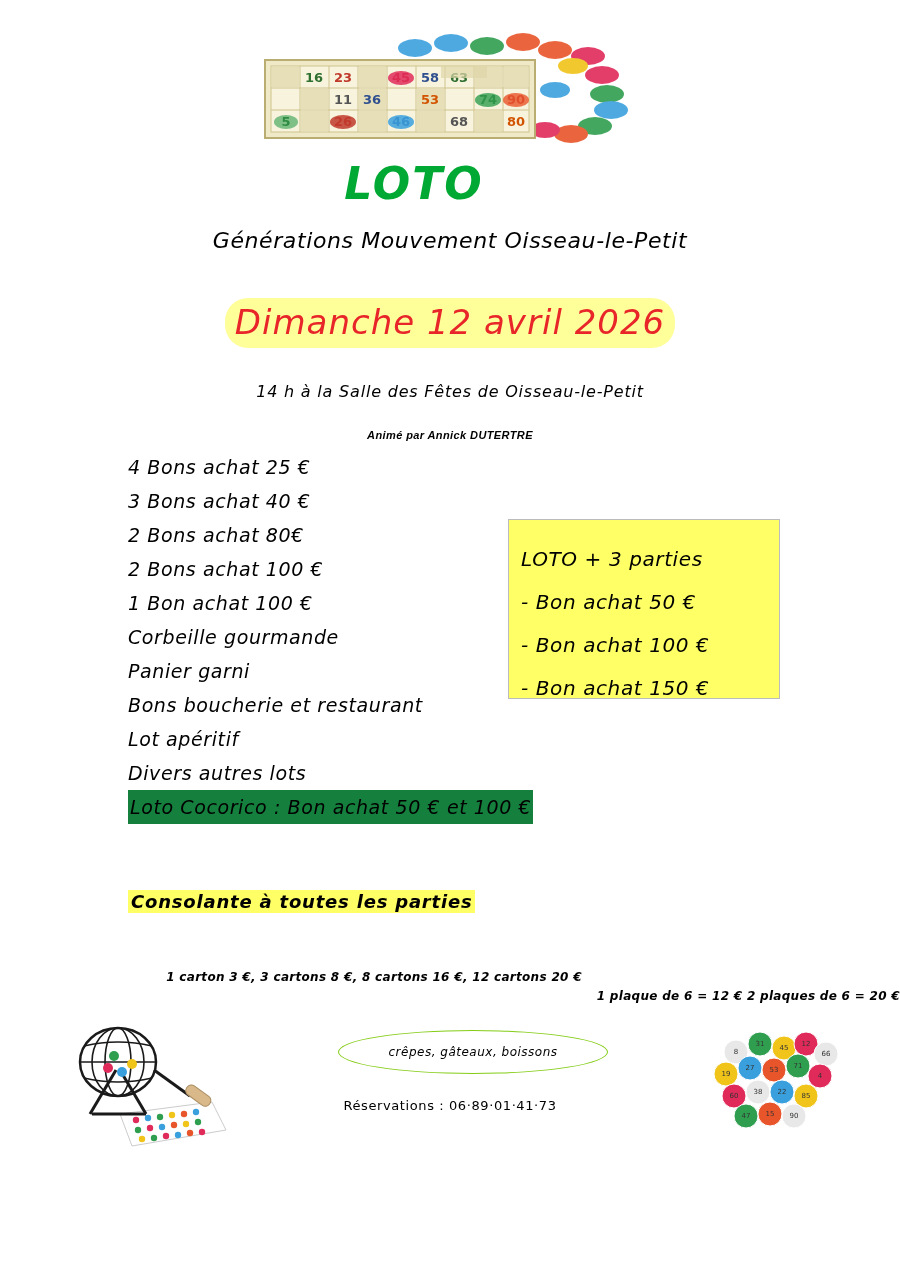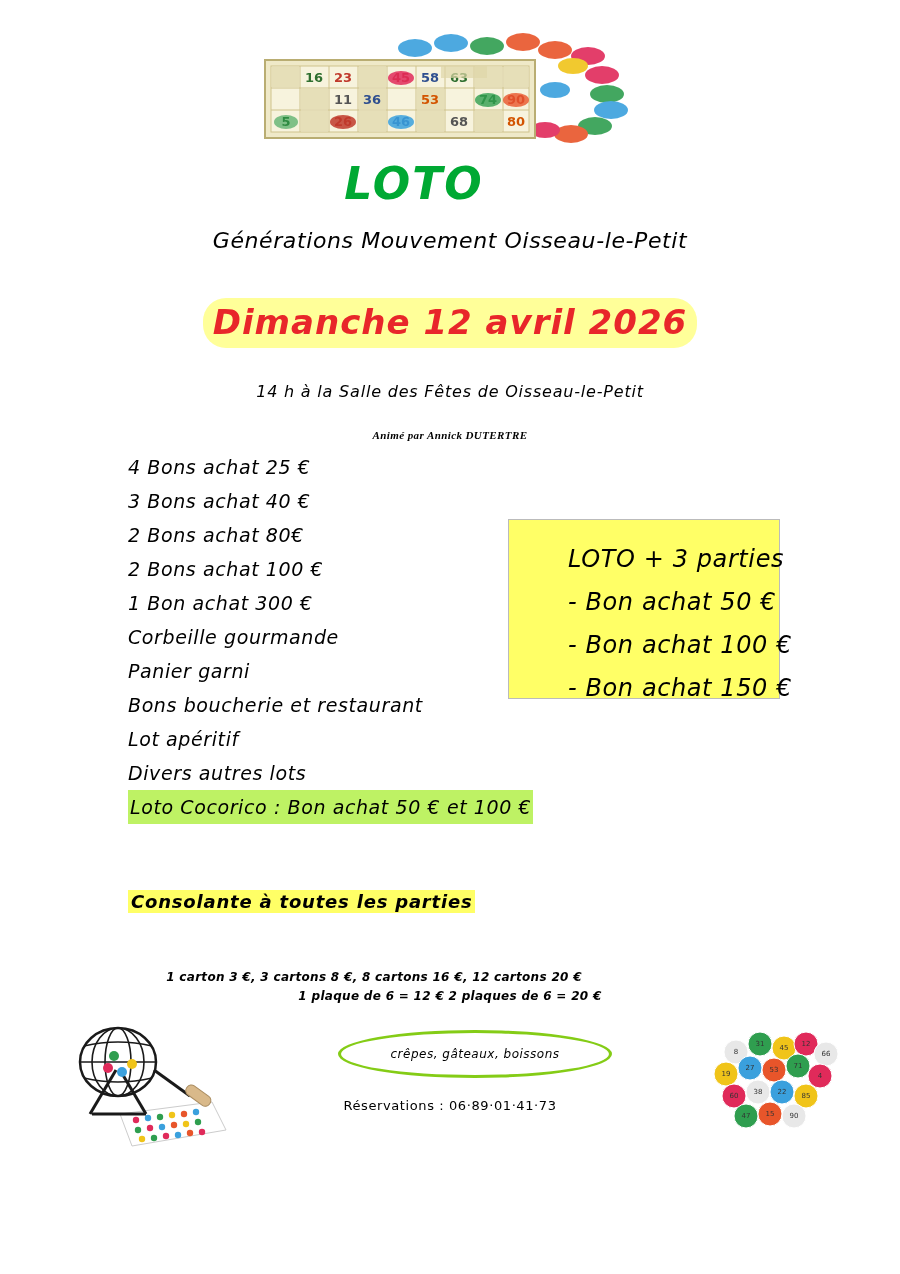--- a/index.html
+++ b/index.html
@@ -66,21 +66,21 @@
     top: 298px;
     width: 900px;
     text-align: center;
   }
   .date-line {
     display: inline-block;
     background: #ffff99;
     padding: 4px 10px 6px 10px;
     font-family: "DejaVu Sans", sans-serif;
     font-style: italic;
-    font-weight: bold;
+    font-weight: normal;
     font-size: 34px;
     letter-spacing: 1px;
     color: #e8262a;
     border-radius: 23px;
   }
 
   .place-line {
     position: absolute;
     left: 0;
     top: 382px;
@@ -101,21 +101,21 @@
     font-style: italic;
     font-size: 12px;
     letter-spacing: 0.4px;
   }
   .host-line {
     position: absolute;
     left: 0;
     top: 429px;
     width: 900px;
     text-align: center;
-    font-family: Liberation Serif, serif;
+    font-family: Liberation Sans, sans-serif;
     font-style: italic;
     font-weight: bold;
     font-size: 11px;
     letter-spacing: 0.4px;
   }
 
   
   .prize-list {
     position: absolute;
     left: 128px;
@@ -124,46 +124,45 @@
   }
   .prize-item {
     font-family: "DejaVu Sans", sans-serif;
     font-style: italic;
     font-size: 19px;
     letter-spacing: 0.6px;
     line-height: 34px;
     white-space: nowrap;
   }
   .prize-item.hl-green {
-    background: #bef264;
+    background: #15803d;
     display: inline-block;
     padding: 0 2px;
     text-align: center;
   }
 
   
   .bonus-box {
     position: absolute;
     left: 508px;
     top: 519px;
     width: 272px;
     height: 180px;
     background: #ffff66;
     border: 1px solid #bbbbbb;
     box-sizing: border-box;
     padding: 18px 0 0 12px;
   }
   .bonus-line {
     font-family: "DejaVu Sans", sans-serif;
     font-style: italic;
-    font-size: 24px;
+    font-size: 20px;
     letter-spacing: 0.6px;
     line-height: 43px;
     white-space: nowrap;
-    margin-left: 47px;
   }
 
   
   .consolante-wrap {
     position: absolute;
     left: 128px;
     top: 890px;
   }
   .consolante {
     display: inline-block;
@@ -187,36 +186,36 @@
     font-style: italic;
     font-weight: bold;
     font-size: 12px;
     letter-spacing: 0.3px;
   }
   .price-line-2 {
     position: absolute;
     left: 0;
     top: 989px;
     width: 900px;
-    text-align: center;
+    text-align: right;
     font-family: "DejaVu Sans", sans-serif;
     font-style: italic;
     font-weight: bold;
     font-size: 12px;
     letter-spacing: 0.3px;
   }
 
   
   .snack-oval {
     position: absolute;
     left: 338px;
     top: 1030px;
     width: 268px;
     height: 42px;
-    border: 3px solid #84cc16;
+    border: 1px solid #84cc16;
     border-radius: 50% / 50%;
     display: flex;
     align-items: center;
     justify-content: center;
   }
   .snack-text {
     font-family: "DejaVu Sans", sans-serif;
     font-style: italic;
     font-size: 12px;
     letter-spacing: 0.5px;
@@ -346,21 +345,21 @@
   </div>
 
   <div class="place-line">14 h à la Salle des Fêtes de Oisseau-le-Petit</div>
   <div class="host-line">Animé par Annick DUTERTRE</div>
 
   <div class="prize-list">
     <div class="prize-item">4 Bons achat 25 €</div>
     <div class="prize-item">3 Bons achat 40 €</div>
     <div class="prize-item">2 Bons achat 80€</div>
     <div class="prize-item">2 Bons achat 100 €</div>
-    <div class="prize-item">1 Bon achat 300 €</div>
+    <div class="prize-item">1 Bon achat 100 €</div>
     <div class="prize-item">Corbeille gourmande</div>
     <div class="prize-item">Panier garni</div>
     <div class="prize-item">Bons boucherie et restaurant</div>
     <div class="prize-item">Lot apéritif</div>
     <div class="prize-item">Divers autres lots</div>
     <div class="prize-item hl-green">Loto Cocorico : Bon achat 50 € et 100 €</div>
   </div>
 
   <div class="bonus-box">
     <div class="bonus-line">LOTO + 3 parties</div>

